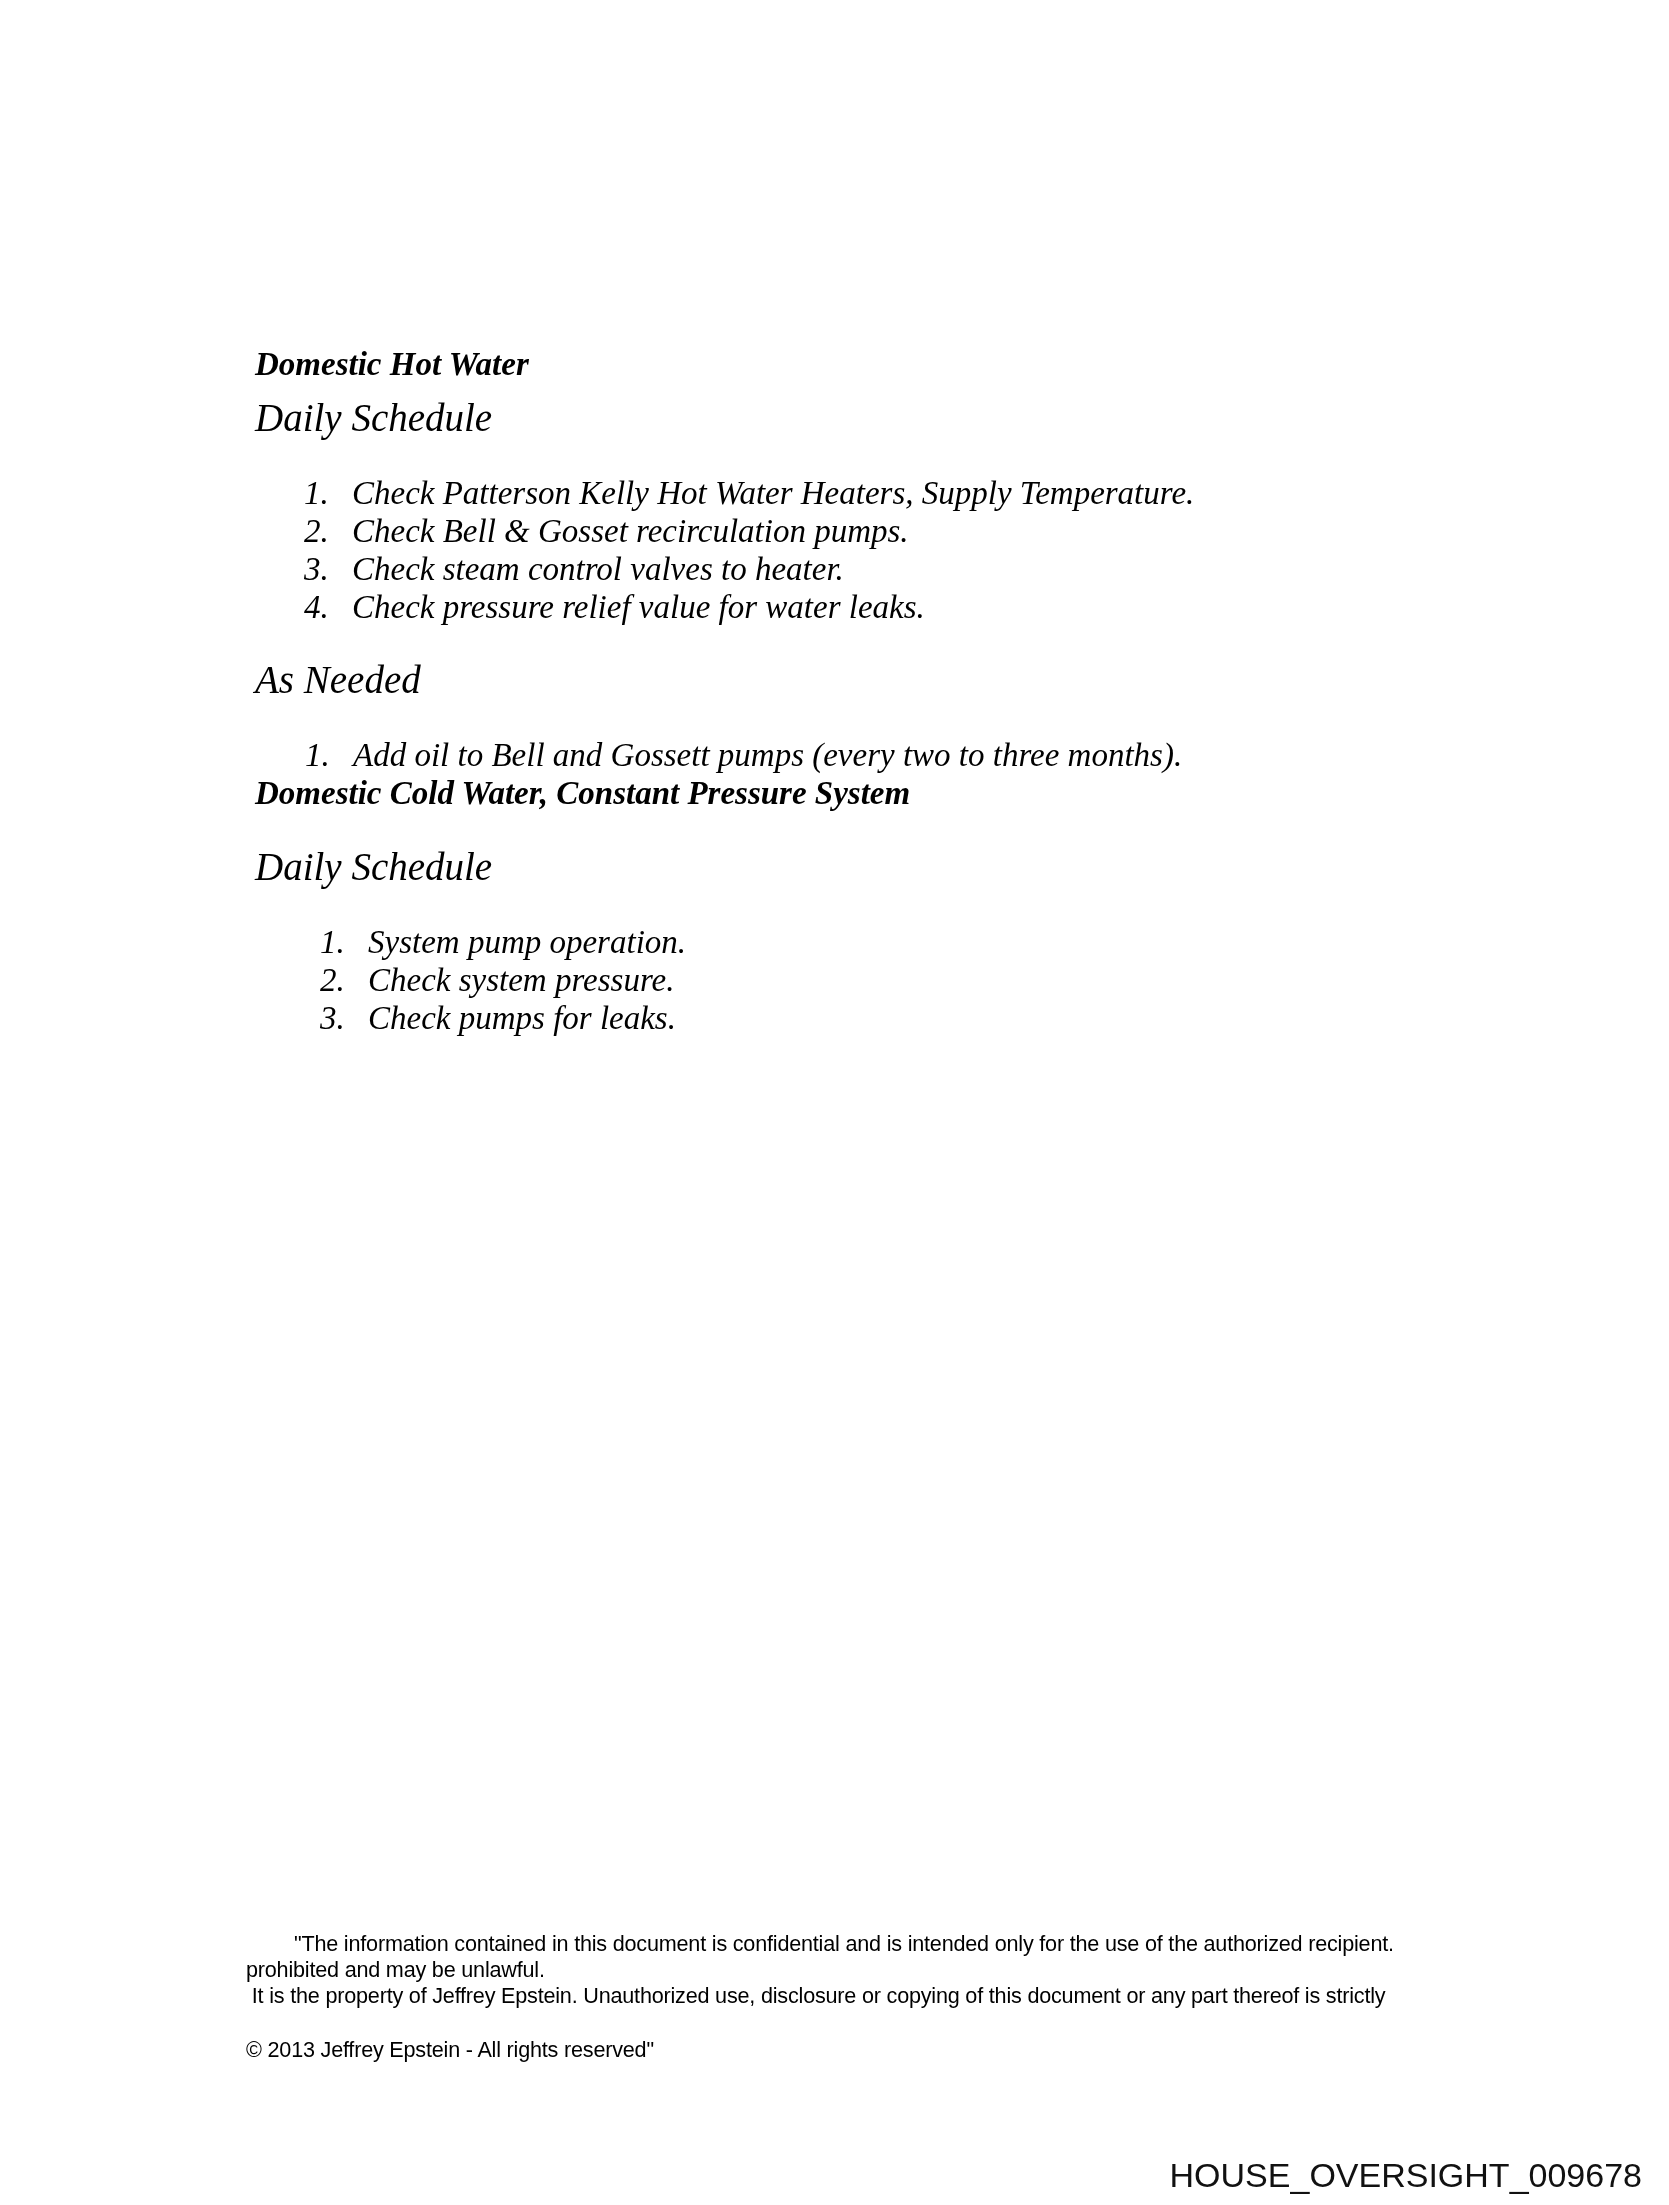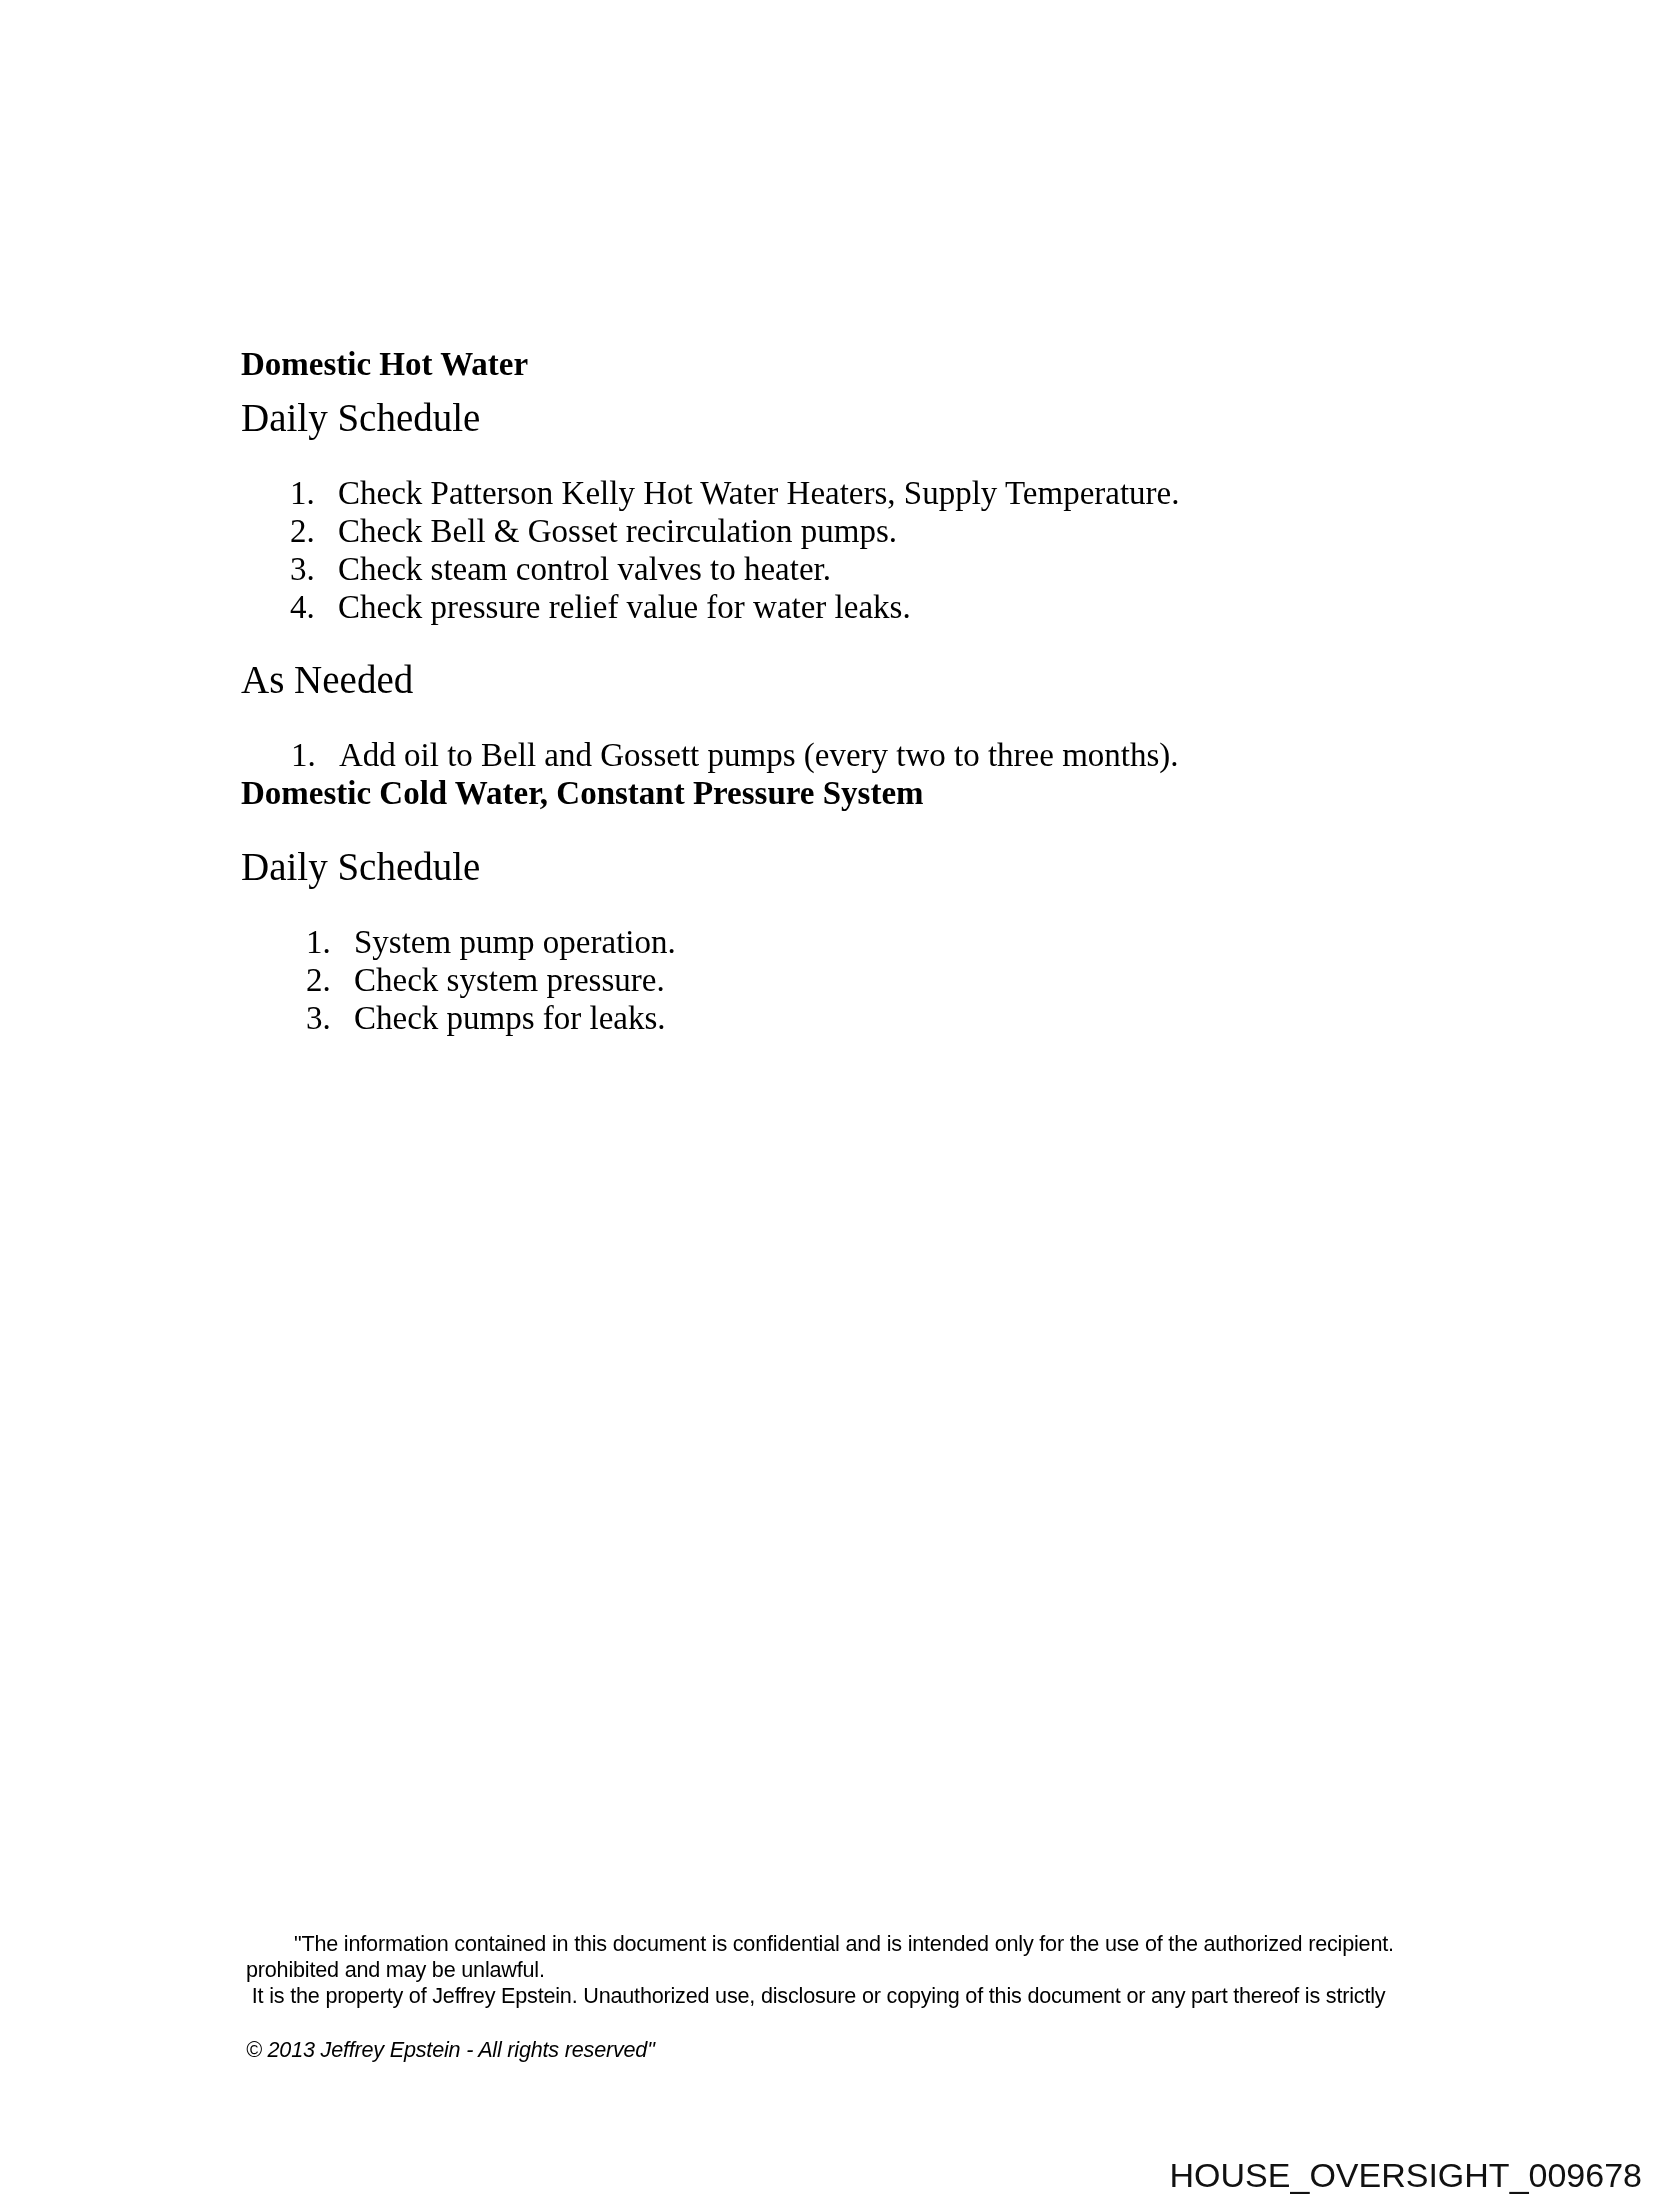--- a/index.html
+++ b/index.html
@@ -8,24 +8,25 @@
     width: 1669px;
     height: 2205px;
     background: #ffffff;
     color: #000000;
     font-family: "Liberation Serif", serif;
     overflow: hidden;
     margin: 0 auto;
   }
   .doc {
     position: absolute;
-    left: 241px;
+    left: 255px;
     top: 0;
     width: 1152px;
     padding-top: 345px;
+    font-style: italic;
   }
   .heading {
     margin: 0;
     font-size: 33px;
     line-height: 38px;
     font-weight: bold;
   }
   .sublabel {
     margin: 16px 0 0 0;
     font-size: 39px;
@@ -61,21 +62,20 @@
   .disc-line.first { text-indent: 48px; }
   .copyright {
     position: absolute;
     left: 246px;
     top: 2037px;
     font-family: "Liberation Sans", sans-serif;
     font-size: 21.6px;
     line-height: 26px;
     letter-spacing: -0.2px;
     white-space: pre;
-    font-style: italic;
   }
   .bates {
     position: absolute;
     right: 27px;
     top: 2158px;
     font-family: "Liberation Sans", sans-serif;
     font-size: 34px;
     line-height: 34px;
     color: #111111;
     white-space: pre;

